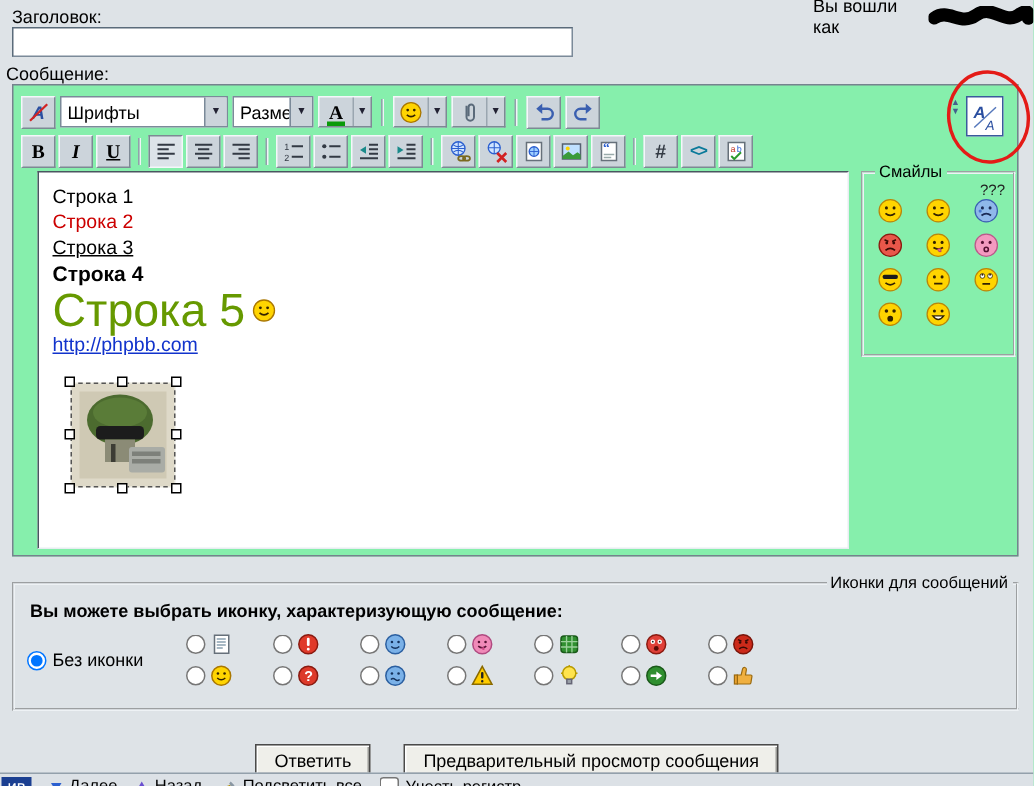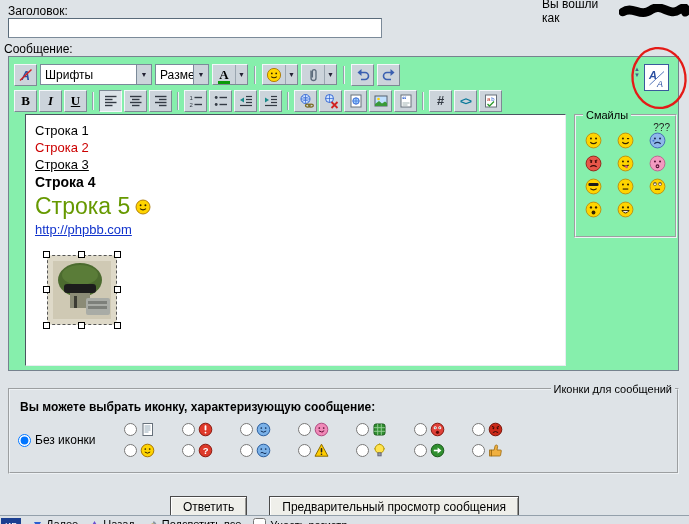--- a/index.html
+++ b/index.html
@@ -50,21 +50,21 @@
   .content {
     position: absolute; left: 16px; top: 57px; width: 541px; height: 252px;
     background: #fff; border: 1px solid #4a5560; border-bottom-color: #e8edf1; border-right-color: #e8edf1;
     padding: 7px 9px; overflow: hidden;
   }
   .ln { font-size: 13px; line-height: 17px; }
   .l1 { font-weight: normal; }
   .l2 { color: #cc0000; }
   .l3 { text-decoration: underline; }
   .l4 { font-weight: bold; font-size: 14px; line-height: 19px; }
-  .l5 { color: #669900; font-size: 23px; line-height: 29px; display: flex; align-items: center; gap: 5px; }
+  .l5 { color: #669900; font-size: 31px; line-height: 29px; display: flex; align-items: center; gap: 5px; }
   .l5sm { width: 16px; height: 16px; }
   .l6 { color: #1133cc; text-decoration: underline; cursor: pointer; }
 
   .sel-wrap { position: relative; width: 78px; height: 78px; margin: 13px 0 0 8px; }
   .sel-box { position: absolute; inset: 4px; border: 1px dashed #555; background: #e9e7dc; }
   .sel-box svg { display: block; }
   .handle { position: absolute; width: 7px; height: 7px; background: #fff; border: 1px solid #000; }
   .h-tl { left: 0; top: 0; } .h-tc { left: calc(50% - 4px); top: 0; } .h-tr { right: 0; top: 0; }
   .h-ml { left: 0; top: calc(50% - 4px); } .h-mr { right: 0; top: calc(50% - 4px); }
   .h-bl { left: 0; bottom: 0; } .h-bc { left: calc(50% - 4px); bottom: 0; } .h-br { right: 0; bottom: 0; }

